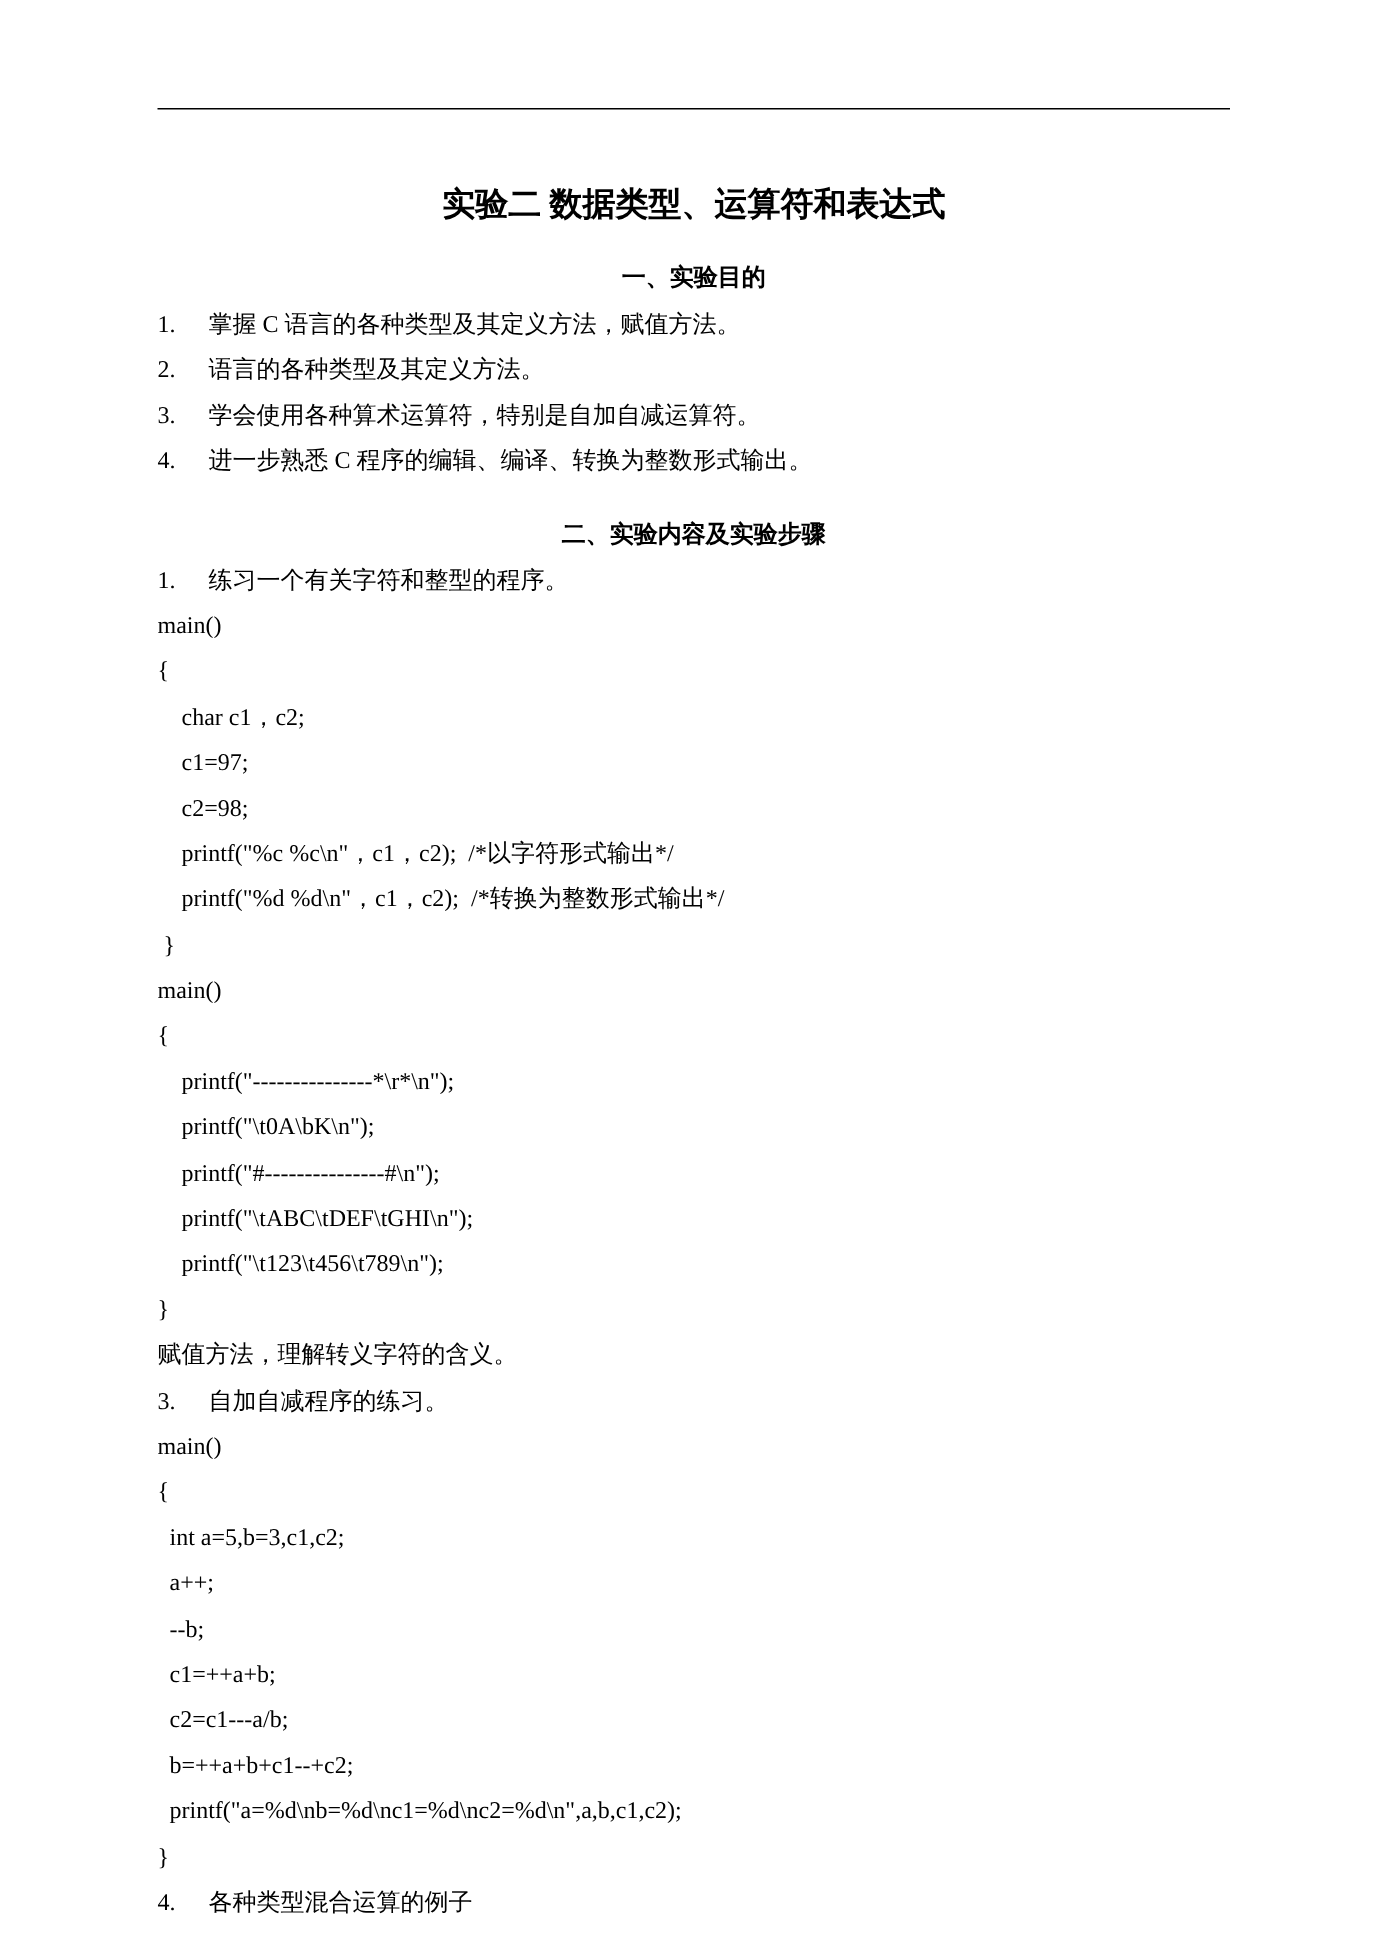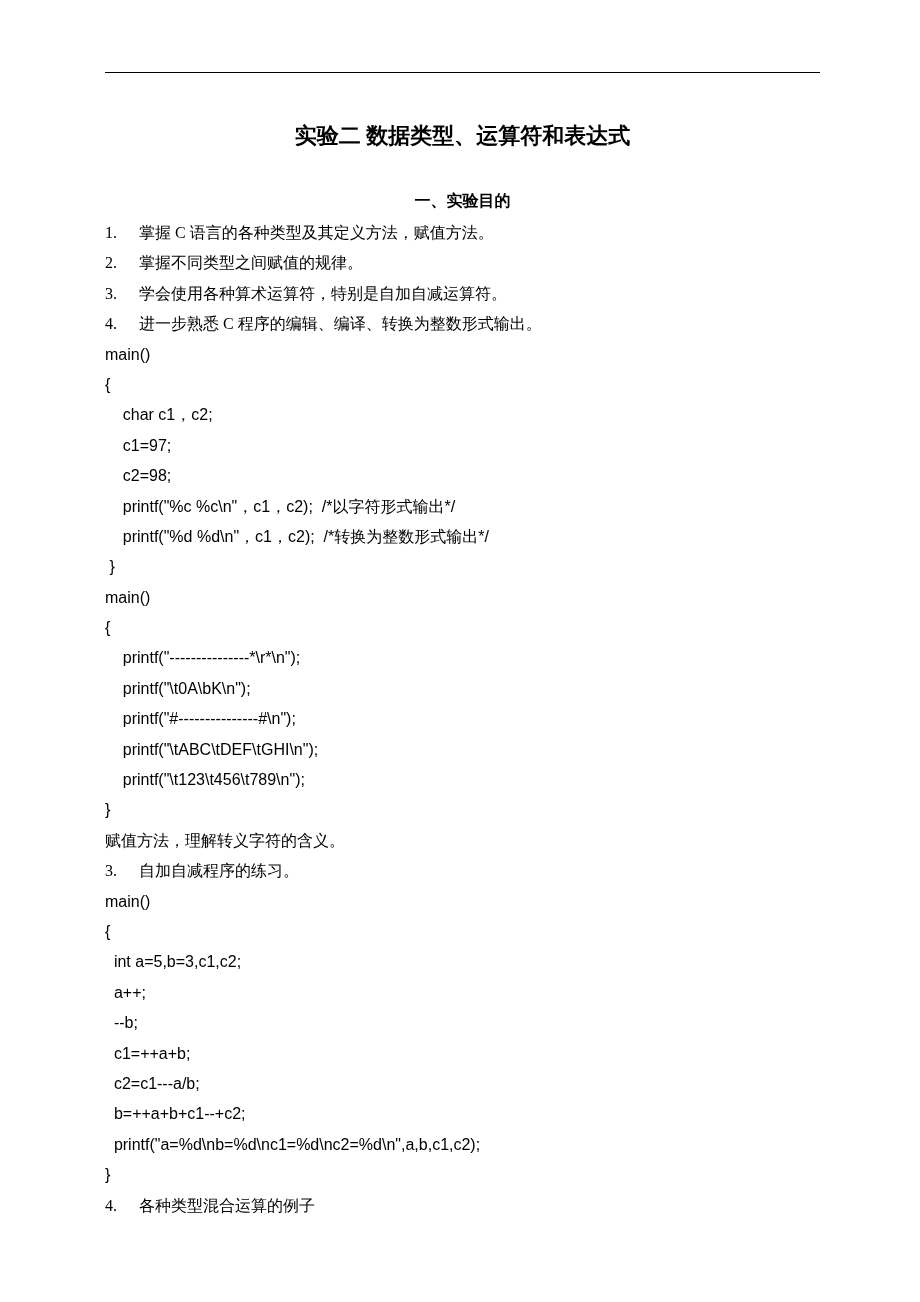--- a/index.html
+++ b/index.html
@@ -18,21 +18,21 @@
   .hr-top {
     border: none;
     border-top: 1px solid #000;
     margin-bottom: 48px;
     width: 100%;
   }
   .doc-title {
     text-align: center;
     font-size: 22px;
     font-weight: bold;
-    margin-bottom: 40px;
+    margin-bottom: 24px;
   }
   .section-heading {
     font-size: 16px;
     font-weight: bold;
     margin-top: 0;
     margin-bottom: 6px;
     text-align: center;
   }
   .section-heading.mt {
     margin-top: 22px;
@@ -53,21 +53,21 @@
     flex: 0 0 34px;
   }
   .li-text {
     flex: 1;
   }
   .para {
     line-height: 1.9;
     font-size: 16px;
   }
   .code-block {
-    font-family: Liberation Sans, sans-serif;
+    font-family: Liberation Serif, serif;
     font-size: 16px;
     line-height: 1.9;
     white-space: pre;
   }
 </style>
 </head>
 <body>
 
 <div class="page">
 
@@ -76,33 +76,37 @@
   <h1 class="doc-title">实验二 数据类型、运算符和表达式</h1>
 
   <div class="section-heading">一、实验目的</div>
   <ol class="ordered-list">
     <li>
       <span class="li-num">1.</span>
       <span class="li-text">掌握 C 语言的各种类型及其定义方法，赋值方法。</span>
     </li>
     <li>
       <span class="li-num">2.</span>
-      <span class="li-text">掌握不同类型之间赋值的规律。</span>
+      <span class="li-text">语言的各种类型及其定义方法。</span>
     </li>
     <li>
       <span class="li-num">3.</span>
       <span class="li-text">学会使用各种算术运算符，特别是自加自减运算符。</span>
     </li>
     <li>
       <span class="li-num">4.</span>
       <span class="li-text">进一步熟悉 C 程序的编辑、编译、转换为整数形式输出。</span>
     </li>
   </ol>
 
+  <div class="section-heading mt">二、实验内容及实验步骤</div>
 
+  <div class="para">
+    <span class="li-num" style="display:inline-block;width:34px;">1.</span><span>练习一个有关字符和整型的程序。</span>
+  </div>
   <div class="code-block">main()
 {
     char c1，c2;
     c1=97;
     c2=98;
     printf("%c %c\n"，c1，c2);  /*以字符形式输出*/
     printf("%d %d\n"，c1，c2);  /*转换为整数形式输出*/
  }</div>
 
   <div class="code-block">main()

